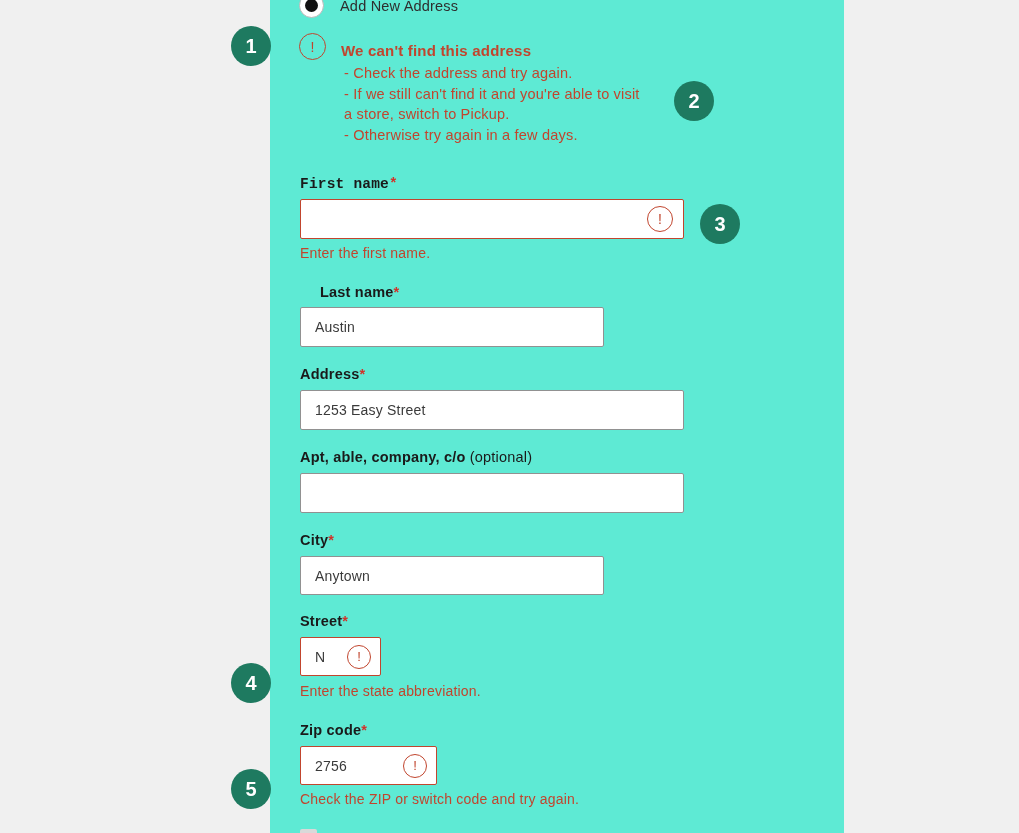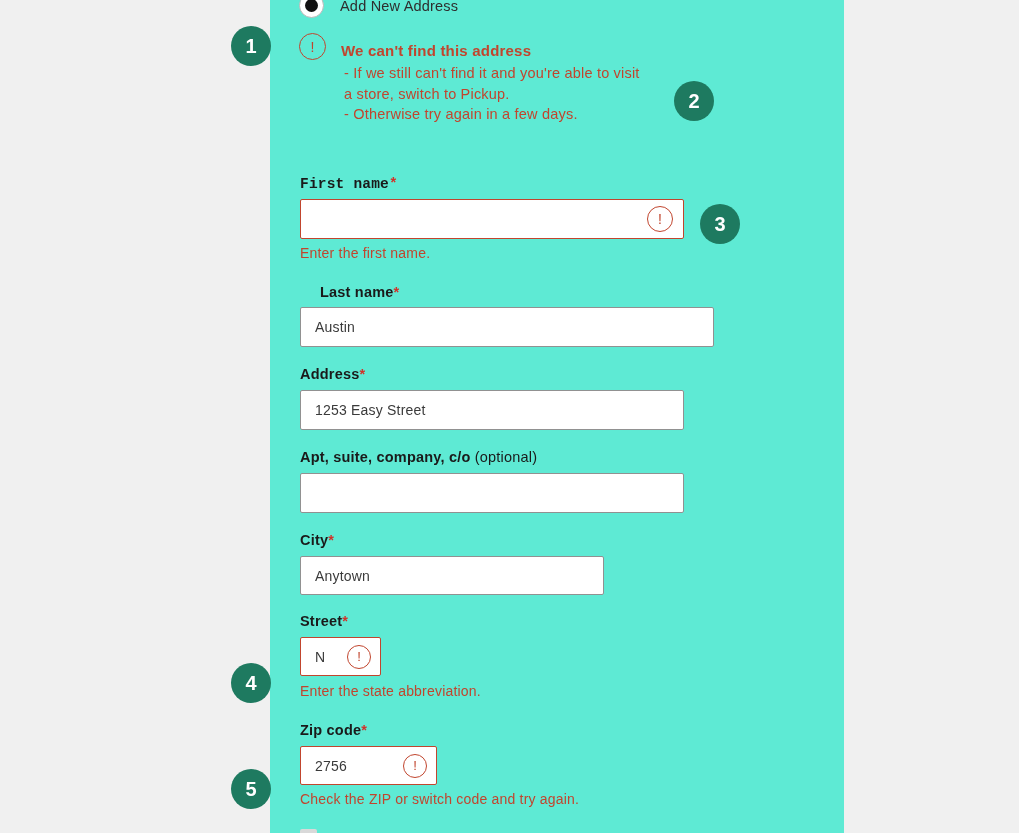--- a/index.html
+++ b/index.html
@@ -104,52 +104,53 @@
   <div class="radio-outer">
     <div class="radio-dot"></div>
   </div>
   <div class="radio-label">Add New Address</div>
 
   <div class="banner-icon">
     <span>!</span>
   </div>
   <div class="banner-title err-red">We can't find this address</div>
   <div class="banner-lines err-red">
+    <div>- Check the address and try again.</div>
     <div>- If we still can't find it and you're able to visit</div>
     <div>a store, switch to Pickup.</div>
     <div>- Otherwise try again in a few days.</div>
   </div>
 
   <div class="field-label" style="top:176px;font-family:Liberation Mono, monospace;">
     <span>First name</span><span class="req">*</span>
   </div>
   <div class="input-wrap error" style="top:199px; width:384px; height:40px;">
     <input type="text" value="" style="">
     <span class="field-error-icon icon-lg">
         <span>!</span>
       </span>
   </div>
   <div class="helper-text" style="top:245px;">Enter the first name.</div>
 
   <div class="field-label" style="top:284px;margin-left:20px;">
     <span>Last name</span><span class="req">*</span>
   </div>
-  <div class="input-wrap" style="top:307px; width:414px; height:40px;border-radius:17px;">
+  <div class="input-wrap" style="top:307px; width:304px; height:40px;border-radius:17px;">
     <input type="text" value="Austin" style="">
   </div>
 
   <div class="field-label" style="top:366px;">
     <span>Address</span><span class="req">*</span>
   </div>
   <div class="input-wrap" style="top:390px; width:384px; height:40px;">
     <input type="text" value="1253 Easy Street" style="">
   </div>
 
   <div class="field-label" style="top:449px;">
-    <span>Apt, suite, company, c/o</span><span class="suffix"> (optional)</span>
+    <span>Apt, able, company, c/o</span><span class="suffix"> (optional)</span>
   </div>
   <div class="input-wrap" style="top:473px; width:384px; height:40px;">
     <input type="text" value="" style="">
   </div>
 
   <div class="field-label" style="top:532px;">
     <span>City</span><span class="req">*</span>
   </div>
   <div class="input-wrap" style="top:556px; width:304px; height:39px;">
     <input type="text" value="Anytown" style="">

